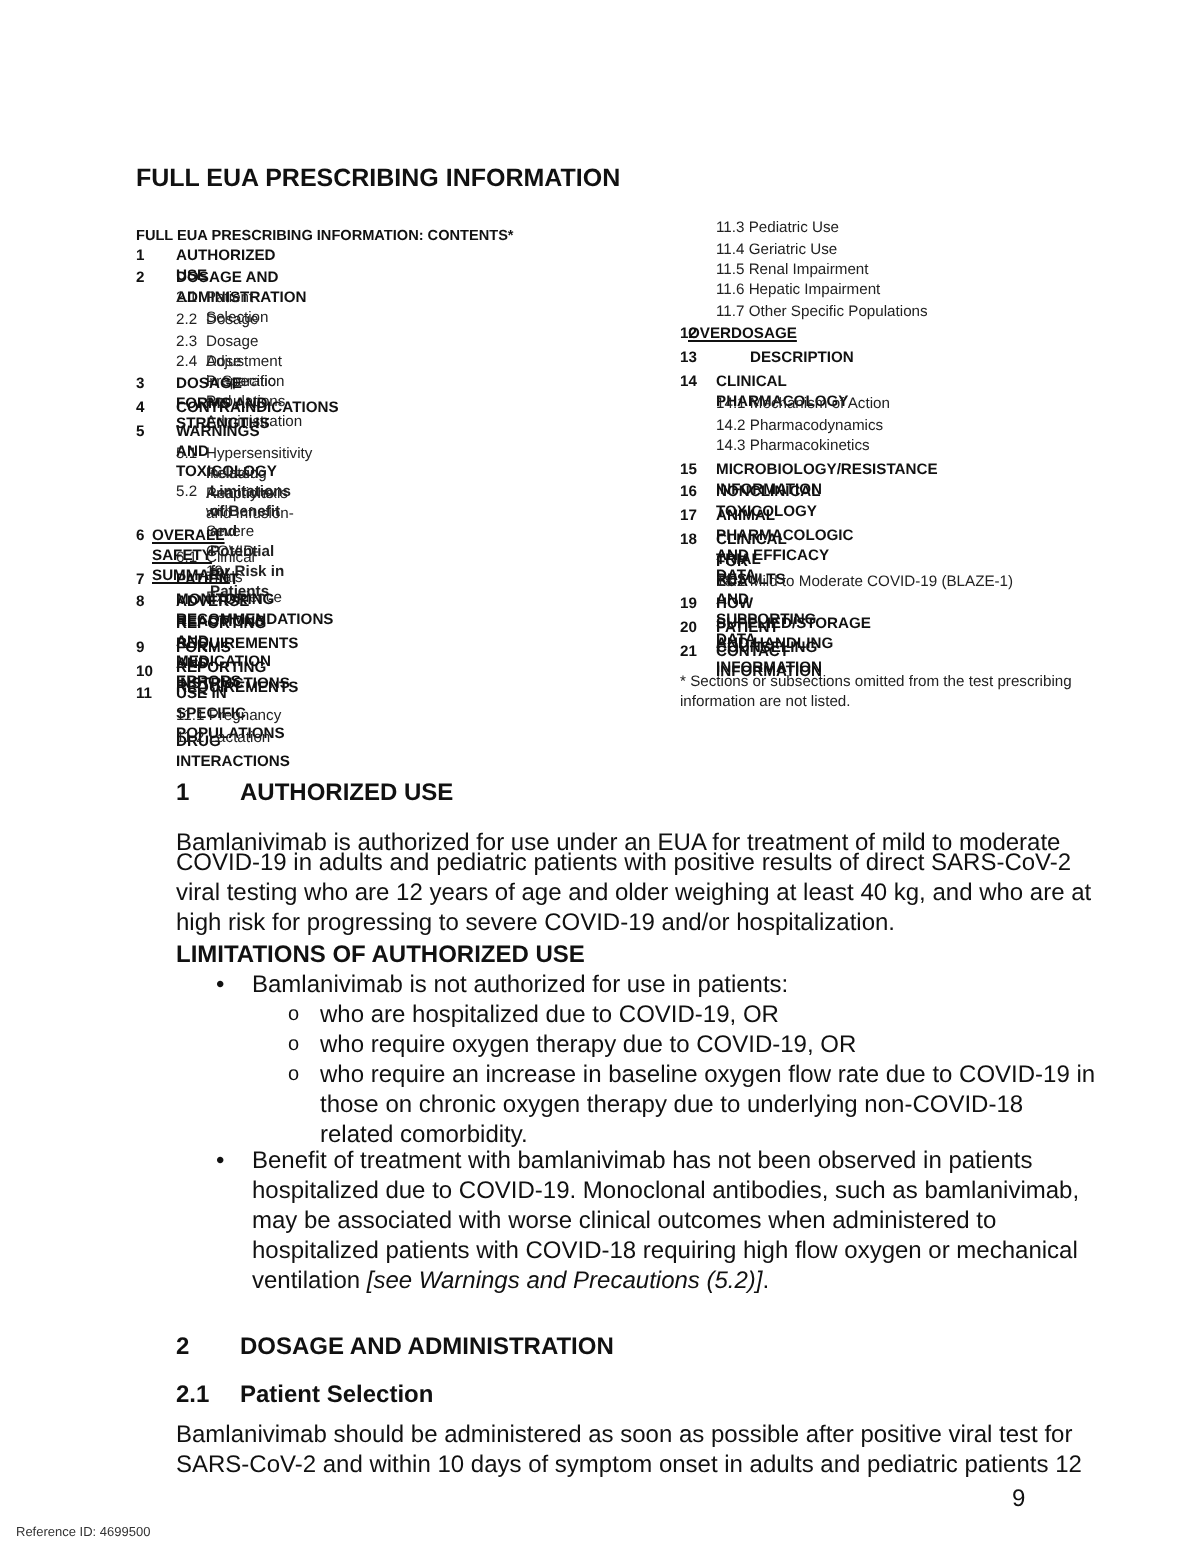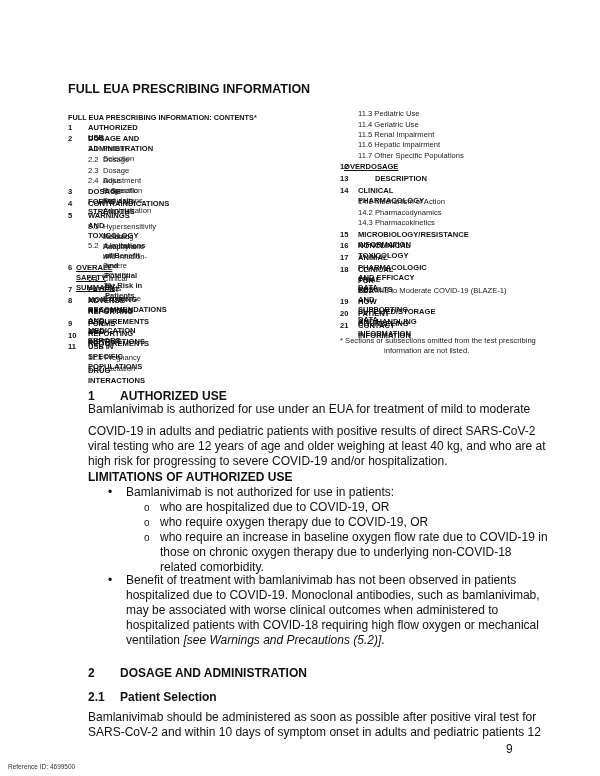--- a/index.html
+++ b/index.html
@@ -173,27 +173,27 @@
   <div class="toc-line toc-main" style="left:340px; top:309px;">
     <span class="toc-num">20</span>
     <span style="position:absolute; left:18px;">PATIENT COUNSELING INFORMATION</span>
   </div>
   <div class="toc-line toc-main" style="left:340px; top:321px;">
     <span class="toc-num">21</span>
     <span style="position:absolute; left:18px;">CONTACT INFORMATION</span>
   </div>
 
   <div class="abs footnote" style="left:340px; top:336px;">* Sections or subsections omitted from the test prescribing</div>
-  <div class="abs footnote" style="left:340px; top:346px;margin-left:44px;">information are not listed.</div>
+  <div class="abs footnote" style="left:340px; top:346px;">information are not listed.</div>
 </div>
 
 <div class="abs h1" style="left:88px; top:389px;">1</div>
 <div class="abs h1" style="left:120px; top:389px;">AUTHORIZED USE</div>
 
-<div class="abs body-text" style="left:88px; top:402px;">Bamlanivimab is authorized for use under an EUA for treatment of mild to moderate</div>
+<div class="abs body-text" style="left:88px; top:414px;">Bamlanivimab is authorized for use under an EUA for treatment of mild to moderate</div>
 <div class="abs body-text" style="left:88px; top:424px;">COVID-19 in adults and pediatric patients with positive results of direct SARS-CoV-2</div>
 <div class="abs body-text" style="left:88px; top:439px;">viral testing who are 12 years of age and older weighing at least 40 kg, and who are at</div>
 <div class="abs body-text" style="left:88px; top:454px;">high risk for progressing to severe COVID-19 and/or hospitalization.</div>
 
 <div class="abs h1" style="left:88px; top:470px;">LIMITATIONS OF AUTHORIZED USE</div>
 
 <div class="bullet" style="left:108px; top:485px;">•</div>
 <div class="abs body-text" style="left:126px; top:485px;">Bamlanivimab is not authorized for use in patients:</div>
 
 <div class="abs" style="left:144px; top:500px; font-size:10px; line-height:15px;">o</div>

